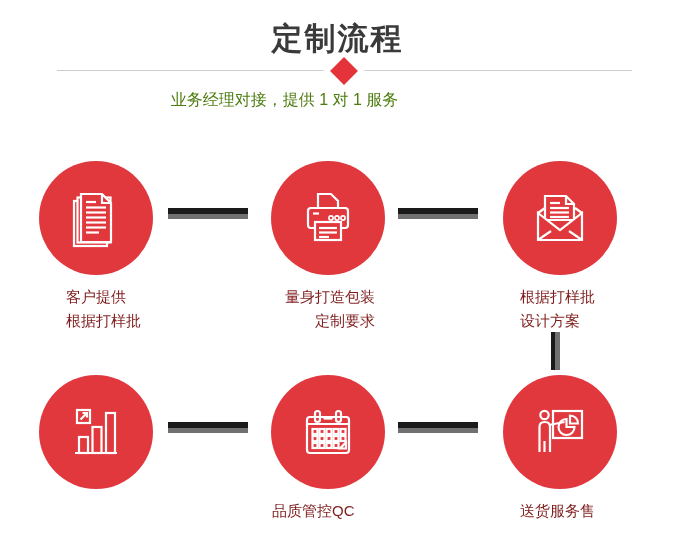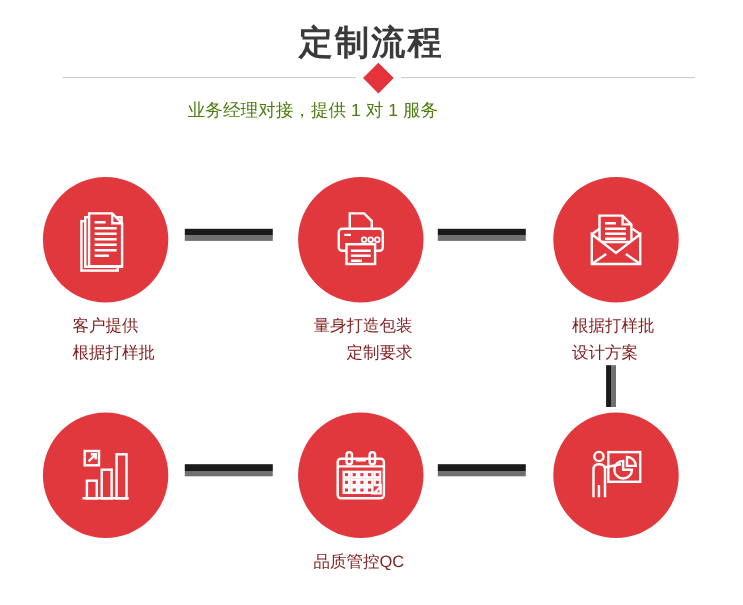--- a/index.html
+++ b/index.html
@@ -60,21 +60,21 @@
   }
 
   .step-label {
     position: absolute; font-size: 15px; line-height: 24px; color: #7f1d1d;
     text-align: left; white-space: nowrap;
   }
   .l1 { left: 66px;  top: 285px; }
   .l2 { left: 285px; top: 285px; text-align: right; }
   .l3 { left: 520px; top: 285px; }
   .l4 { left: 66px;  top: 499px; }
-  .l5 { left: 285px; top: 499px; }
+  .l5 { left: 272px; top: 499px; }
   .l6 { left: 520px; top: 499px; }
 </style>
 </head>
 <body>
 
 <div class="stage">
 
   <div class="title">定制流程</div>
   <div class="divider"></div>
   <div class="diamond"></div>
@@ -203,15 +203,16 @@
     <div>定制要求</div>
   </div>
   <div class="step-label l3">
     <div>根据打样批</div>
     <div>设计方案</div>
   </div>
   <div class="step-label l5">
     <div>品质管控QC</div>
   </div>
   <div class="step-label l6">
+    <div>送货服务售</div>
   </div>
 
 </div>
 
 </body></html>

